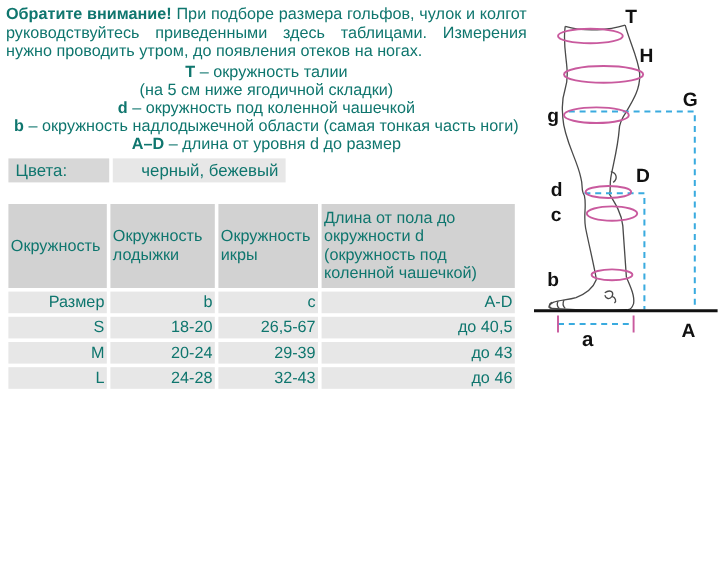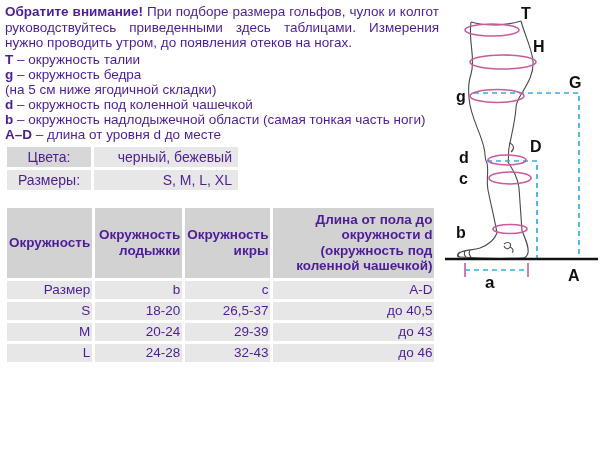--- a/index.html
+++ b/index.html
@@ -1,71 +1,66 @@
 <!DOCTYPE html>
 <html><head>
 <meta charset="utf-8">
 <style>
   html,body{margin:0;padding:0;background:#ffffff;}
   .page{
     position:relative;width:601px;height:469px;background:#ffffff;overflow:hidden;
-    font-family:"Liberation Sans",sans-serif;color:#4c1d95;
+    font-family:"Liberation Sans",sans-serif;color:#0f766e;
   }
   .content{position:absolute;left:5px;top:4px;width:434px;}
   .intro{margin:0;text-align:justify;font-size:13.5px;line-height:15.5px;}
   .intro b{font-weight:bold;}
   .defs{margin-top:1px;}
-  .def-line{font-size:13.5px;line-height:15px;white-space:nowrap;}
+  .def-line{font-size:13.5px;line-height:15px;white-space:nowrap;text-align:center;}
   .def-line b{font-weight:bold;}
 
   table{border-collapse:separate;}
   .opt-table{border-spacing:3px 3px;font-size:14px;margin-top:2px;margin-left:-1px;}
   .opt-table td{padding:2px 6px;line-height:16px;}
-  .opt-label{background:#e7e7e7;width:72px;text-align:center;}
+  .opt-label{background:#e7e7e7;width:72px;text-align:left;}
   .opt-label.dark{background:#d7d7d7;}
   .opt-value{background:#e7e7e7;width:132px;text-align:right;}
 
   .size-table{border-spacing:3px 3px;font-size:13.5px;margin-top:12px;margin-left:-1px;table-layout:fixed;}
   .size-table th{
-    background:#d2d2d2;font-weight:bold;text-align:right;vertical-align:middle;
+    background:#d2d2d2;font-weight:normal;text-align:left;vertical-align:middle;
     padding:4px 2px;line-height:15.5px;
   }
   .size-table td{
     background:#e7e7e7;text-align:right;vertical-align:middle;
     padding:1px 2px;line-height:15px;height:16px;
   }
   .diagram{position:absolute;left:440px;top:0;width:161px;height:300px;}
   .diagram text{font-family:"Liberation Sans",sans-serif;font-weight:bold;fill:#111111;}
 </style>
 </head>
 <body>
 
 <div class="page">
   <div class="content">
 
     <p class="intro"><b>Обратите внимание!</b><span> При подборе размера гольфов, чулок и колгот руководствуйтесь приведенными здесь таблицами. Измерения нужно проводить утром, до появления отеков на ногах.</span></p>
 
     <div class="defs">
       <div class="def-line"><b>T</b><span> – окружность талии</span></div>
-      <div class="def-line"><b>g</b><span> – окружность бедра</span></div>
       <div class="def-line"><b></b><span>(на 5 см ниже ягодичной складки)</span></div>
       <div class="def-line"><b>d</b><span> – окружность под коленной чашечкой</span></div>
       <div class="def-line"><b>b</b><span> – окружность надлодыжечной области (самая тонкая часть ноги)</span></div>
-      <div class="def-line"><b>A–D</b><span> – длина от уровня d до месте</span></div>
+      <div class="def-line"><b>A–D</b><span> – длина от уровня d до размер</span></div>
     </div>
 
     <table class="opt-table">
       <tbody>
           <tr>
         <td class="opt-label dark">Цвета:</td>
         <td class="opt-value">черный, бежевый</td>
-      </tr>
-      <tr>
-        <td class="opt-label">Размеры:</td>
-        <td class="opt-value">S, M, L, XL</td>
       </tr>
     </tbody>
       </table>
 
     <table class="size-table">
       <colgroup>
         <col style="width:82px">
           <col style="width:87px">
           <col style="width:83px">
           <col style="width:161px">
@@ -81,21 +76,21 @@
       <tbody>
         <tr>
           <td>Размер</td>
           <td>b</td>
           <td>c</td>
           <td>A-D</td>
         </tr>
         <tr>
           <td>S</td>
           <td>18-20</td>
-          <td>26,5-37</td>
+          <td>26,5-67</td>
           <td>до 40,5</td>
         </tr>
         <tr>
           <td>M</td>
           <td>20-24</td>
           <td>29-39</td>
           <td>до 43</td>
         </tr>
         <tr>
           <td>L</td>

